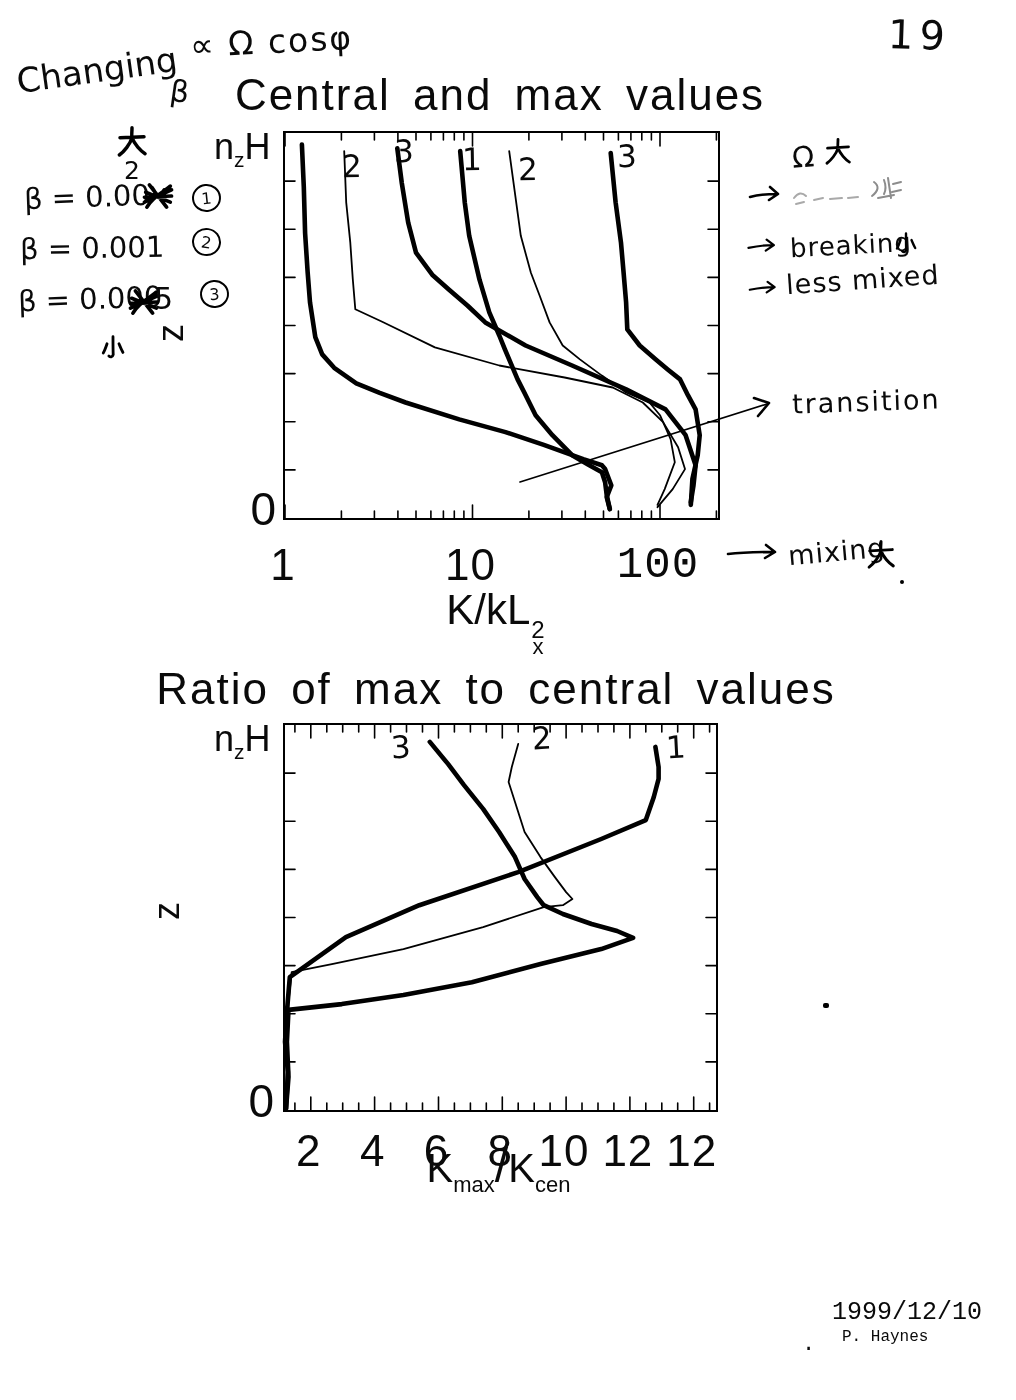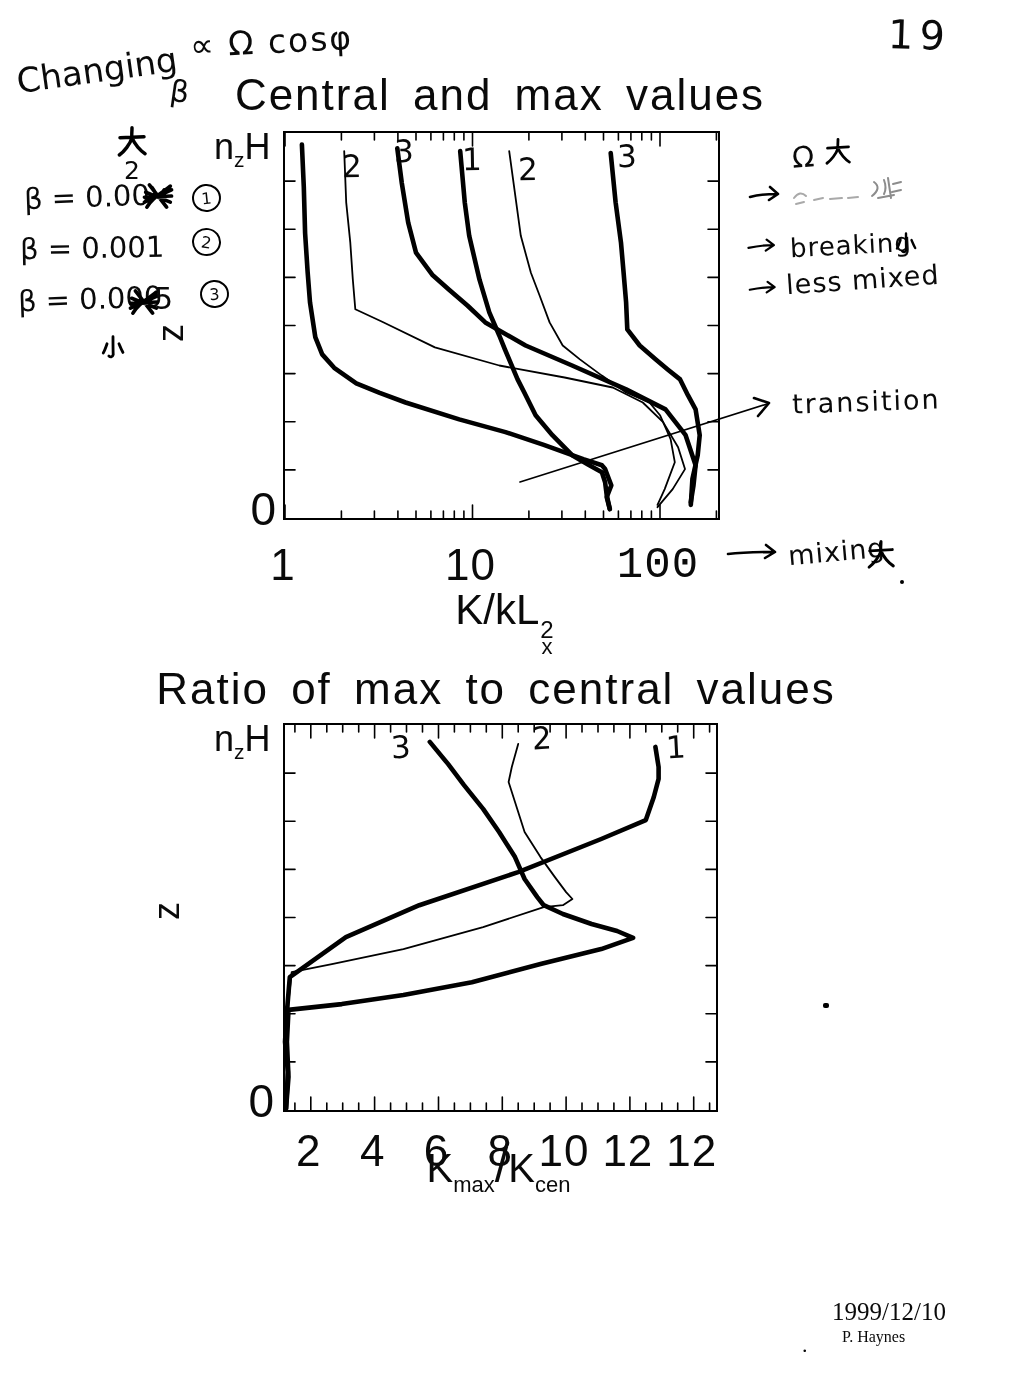--- a/index.html
+++ b/index.html
@@ -1,20 +1,20 @@
 <!DOCTYPE html>
 <html><head>
 <meta charset="utf-8">
 <style>
   html,body{margin:0;padding:0;}
   body{width:1016px;height:1400px;position:relative;background:#fff;color:#0a0a0a;
        font-family:"Liberation Sans",sans-serif;overflow:hidden;}
   .abs{position:absolute;}
   .printed{font-family:"Liberation Sans",sans-serif;font-weight:400;}
-  .serif{font-family:Liberation Serif, serif;}
+  .serif{font-family:Liberation Mono, monospace;}
   .hw{font-family:"DejaVu Sans",sans-serif;}
   .title{width:1016px;text-align:center;font-size:44px;letter-spacing:2px;word-spacing:8px;white-space:nowrap;}
   .plot{position:absolute;border:2.5px solid #000;box-sizing:content-box;}
   .plot svg.canvas{position:absolute;left:0;top:0;overflow:visible;}
   .curve-num{position:absolute;font-size:31px;line-height:1;}
   .xtlabels{position:absolute;height:52px;}
   .xtlabels span{position:absolute;transform:translateX(-50%);font-size:44px;letter-spacing:1px;font-family:"Liberation Sans",sans-serif;}
   .axis-label{position:absolute;text-align:center;font-size:42px;}
   .stack{display:inline-flex;flex-direction:column;line-height:.75;vertical-align:-14px;margin-left:1px;}
   .stack .sp{font-size:24px;} .stack .sb{font-size:22px;}
@@ -88,21 +88,21 @@
       <path d="M325.7,20.0 L330.6,69.3 L336.0,109.7 L338.6,139.8 L341.1,169.4 L342.3,196.3 L354.7,212.5 L370.8,226.4 L382.7,236.4 L395.1,246.4 L402.9,262.2 L410.6,276.4 L414.7,302.2 L412.7,322.2 L407.4,346.1 L406.3,364.2 L405.8,371.9" fill="none" stroke="#000" stroke-width="4.6" stroke-linejoin="round" stroke-linecap="round"></path>
     </svg>
   </div>
 
 <div class="xtlabels" style="left:283px;top:540px;width:433px;">
     <span style="left: 0px;">1</span>
     <span style="left: 187.476px;">10</span>
     <span style="left: 374.952px; font-family: Liberation Mono, monospace;">100</span>
   </div>
 
-<div class="axis-label printed" style="left:288px;top:586px;width:433px;">
+<div class="axis-label printed" style="left:279px;top:586px;width:433px;">
   <span>K/kL</span><span class="stack">
       <span class="sp">2</span>
       <span class="sb">x</span>
     </span>
 </div>
 
 <span class="abs hw" style="left:792px;top:140px;font-size:29px;transform:rotate(-4deg);">Ω</span>
 <svg class="ink" style="left:824px;top:136px;" width="28" height="30" viewBox="0 0 24 24">
   <path d="M3,9.5 L21,8.5 M12,2 C12,6 11.5,8.5 12,9.5 C10.5,14.5 6,20 2.5,22.5 M12,9.5 C13.8,14.5 18.5,19.5 21.8,21.5" stroke="#000" stroke-width="2.4"></path>
 </svg>

